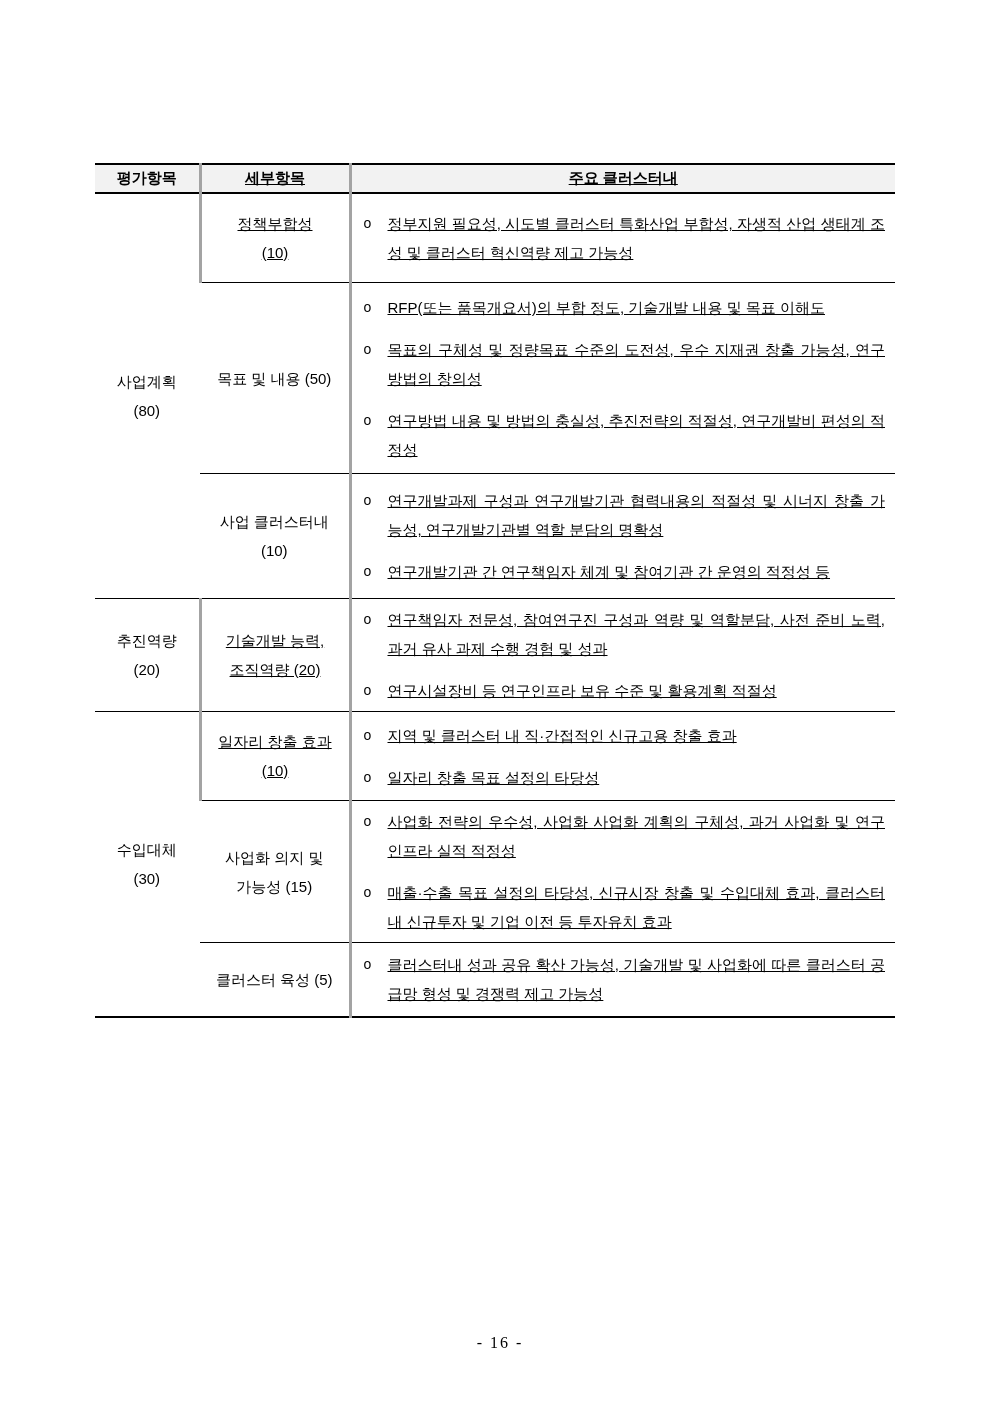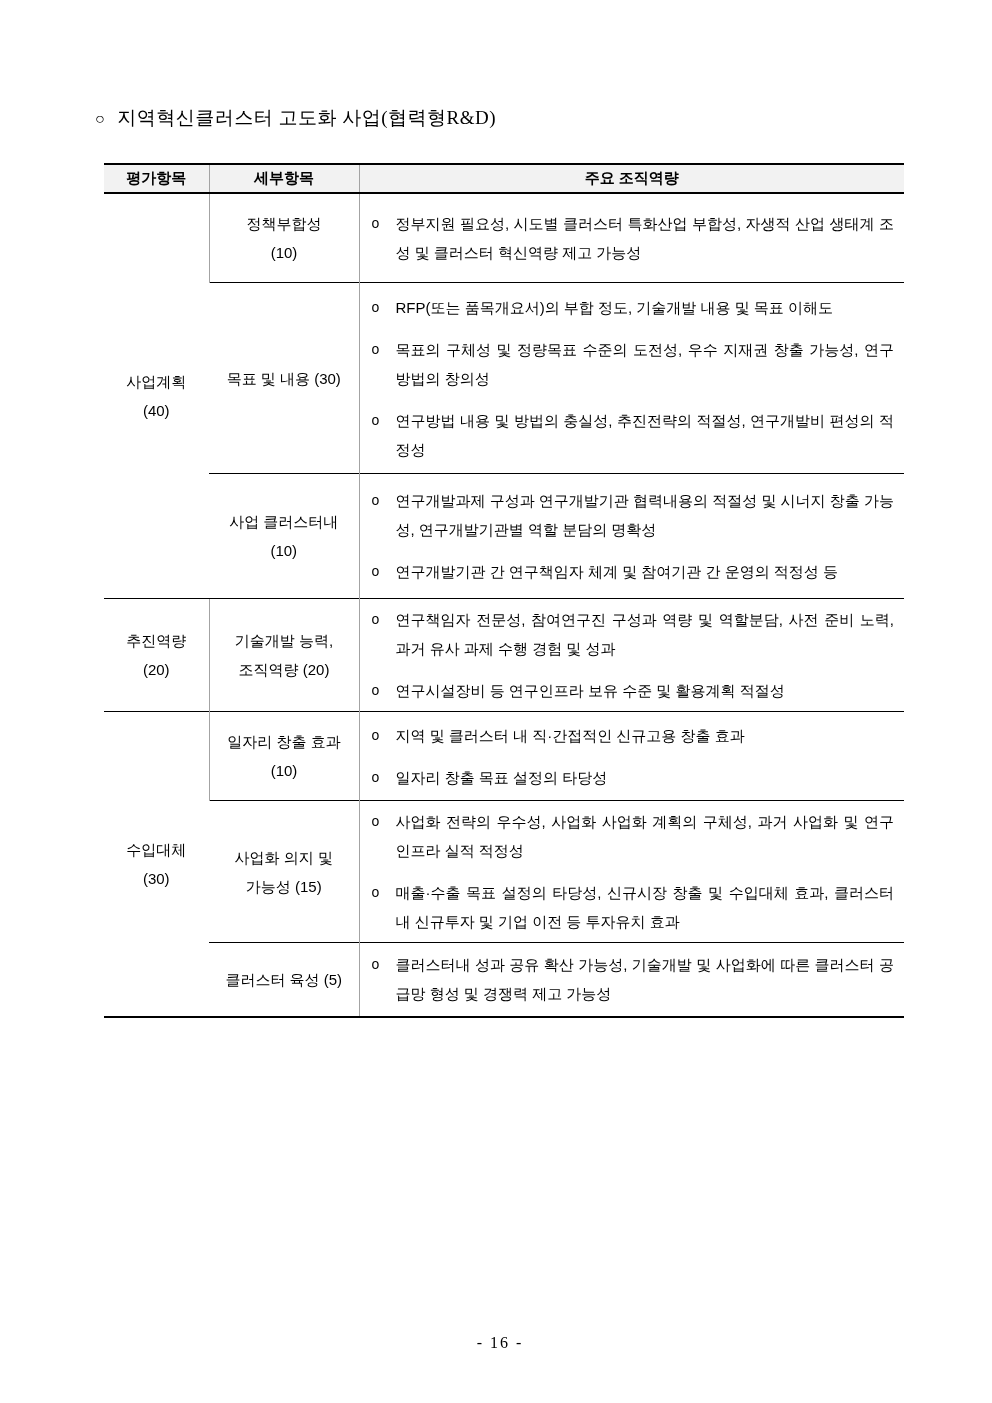--- a/index.html
+++ b/index.html
@@ -18,21 +18,21 @@
     top: 105px;
     font-family: "Liberation Serif", serif;
     font-size: 19px;
     letter-spacing: 0.5px;
     white-space: nowrap;
   }
   .doc-title .title-bullet { margin-right: 12px; font-size: 16px; }
 
   table.eval-table {
     position: absolute;
-    left: 104px;
+    left: 95px;
     top: 163px;
     width: 800px;
     border-collapse: collapse;
     table-layout: fixed;
     border-top: 2px solid #000;
     border-bottom: 2px solid #000;
     font-size: 15px;
   }
   .eval-table col.c1 { width: 105px; }
   .eval-table col.c2 { width: 150px; }
@@ -41,21 +41,21 @@
   .eval-table th {
     height: 27px;
     background: #f2f2f2;
     border-bottom: 2px solid #000;
     font-weight: bold;
     font-size: 15px;
     text-align: center;
     vertical-align: middle;
     padding: 0;
   }
-  .eval-table th + th, .eval-table td + td { border-left: 1px solid #a3a3a3; }
+  .eval-table th + th, .eval-table td + td { border-left: 3px solid #a3a3a3; text-decoration: underline; }
   .eval-table td { border-top: 1px solid #000; vertical-align: middle; padding: 0; }
 
   tr.r1 { height: 74px; }
   tr.r2 { height: 191px; }
   tr.r3 { height: 125px; }
   tr.r4 { height: 102px; }
   tr.r5 { height: 76px; }
   tr.r6 { height: 130px; }
   tr.r7 { height: 74px; }
 
@@ -95,56 +95,53 @@
     font-family: "Liberation Serif", serif;
     font-size: 16px;
     letter-spacing: 2px;
   }
 </style>
 </head>
 <body>
 
 <div class="page">
 
-  <div class="doc-title">
-    <span class="title-bullet">○</span><span>지역혁신클러스터 고도화 사업(협력형R&amp;D)</span>
-  </div>
 
   <table class="eval-table">
     <colgroup>
         <col class="c1">
         <col class="c2">
         <col class="c3">
       </colgroup>
     <thead>
       <tr>
         <th>평가항목</th>
         <th>세부항목</th>
-        <th>주요 조직역량</th>
+        <th>주요 클러스터내</th>
       </tr>
     </thead>
     <tbody>
       <tr class="r1">
         <td class="cat-cell" rowspan="3">
           <div class="cat-line">사업계획</div>
-          <div class="cat-line">(40)</div>
+          <div class="cat-line">(80)</div>
         </td>
         <td class="sub-cell">
           <div class="sub-line">정책부합성</div>
           <div class="sub-line">(10)</div>
         </td>
         <td class="content-cell">
           <div class="content-inner">
             <div class="eval-item"><span class="item-bullet">o</span><span>정부지원 필요성, 시도별 클러스터 특화산업 부합성, 자생적 산업 생태계 조성 및 클러스터 혁신역량 제고 가능성</span></div>
           </div>
         </td>
       </tr>
       <tr class="r2">
         <td class="sub-cell">
-          <div class="sub-line">목표 및 내용 (30)</div>
+          <div class="sub-line">목표 및 내용 (50)</div>
 
         </td>
         <td class="content-cell">
           <div class="content-inner">
             <div class="eval-item"><span class="item-bullet">o</span><span>RFP(또는 품목개요서)의 부합 정도, 기술개발 내용 및 목표 이해도</span></div>
             <div class="eval-item"><span class="item-bullet">o</span><span>목표의 구체성 및 정량목표 수준의 도전성, 우수 지재권 창출 가능성, 연구방법의 창의성</span></div>
             <div class="eval-item"><span class="item-bullet">o</span><span>연구방법 내용 및 방법의 충실성, 추진전략의 적절성, 연구개발비 편성의 적정성</span></div>
           </div>
         </td>
       </tr>

